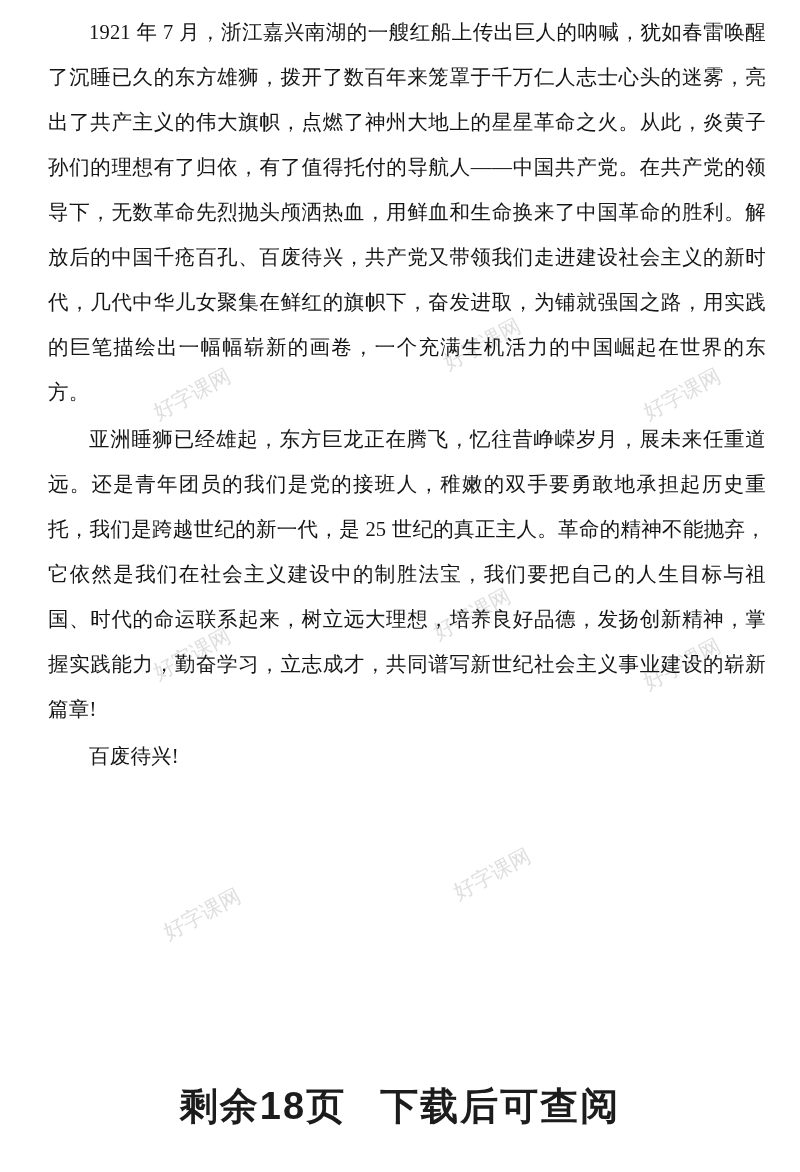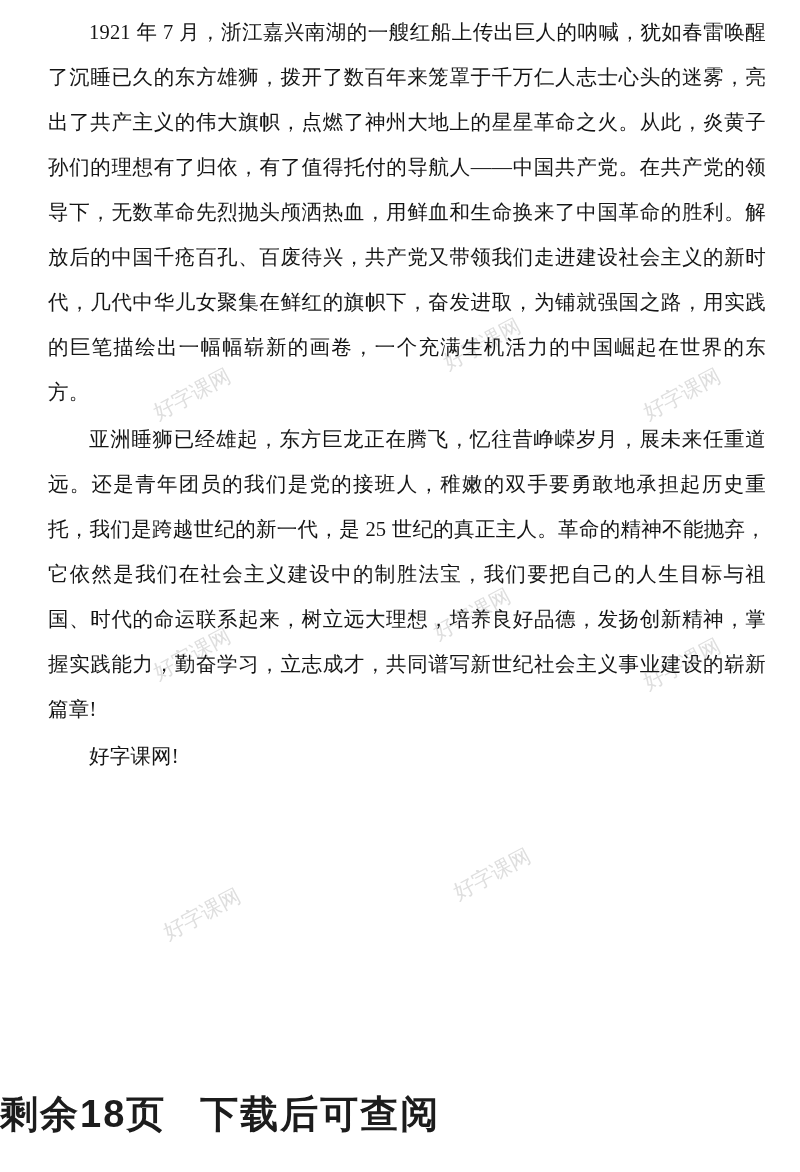--- a/index.html
+++ b/index.html
@@ -51,22 +51,22 @@
     font-size: 21px;
     font-family: "Liberation Sans", sans-serif;
     white-space: nowrap;
     transform: rotate(-28deg);
     opacity: 0.85;
   }
   .footer-banner {
     position: absolute;
     left: 0;
     right: 0;
-    bottom: 32px;
-    text-align: left;
+    bottom: 40px;
+    text-align: center;
     z-index: 3;
   }
   .footer-banner .banner-text {
     display: inline-block;
     font-family: "Liberation Sans", sans-serif;
     font-weight: bold;
     font-size: 38px;
     letter-spacing: 2px;
     color: #1c1c1c;
   }
@@ -87,21 +87,21 @@
     <span class="wm" style="left:150px; top:640px;">好字课网</span>
     <span class="wm" style="left:430px; top:600px;">好字课网</span>
     <span class="wm" style="left:640px; top:650px;">好字课网</span>
     <span class="wm" style="left:160px; top:900px;">好字课网</span>
     <span class="wm" style="left:450px; top:860px;">好字课网</span>
   </div>
 
   <div class="doc-body">
     <p class="para">1921 年 7 月，浙江嘉兴南湖的一艘红船上传出巨人的呐喊，犹如春雷唤醒了沉睡已久的东方雄狮，拨开了数百年来笼罩于千万仁人志士心头的迷雾，亮出了共产主义的伟大旗帜，点燃了神州大地上的星星革命之火。从此，炎黄子孙们的理想有了归依，有了值得托付的导航人——中国共产党。在共产党的领导下，无数革命先烈抛头颅洒热血，用鲜血和生命换来了中国革命的胜利。解放后的中国千疮百孔、百废待兴，共产党又带领我们走进建设社会主义的新时代，几代中华儿女聚集在鲜红的旗帜下，奋发进取，为铺就强国之路，用实践的巨笔描绘出一幅幅崭新的画卷，一个充满生机活力的中国崛起在世界的东方。</p>
     <p class="para">亚洲睡狮已经雄起，东方巨龙正在腾飞，忆往昔峥嵘岁月，展未来任重道远。还是青年团员的我们是党的接班人，稚嫩的双手要勇敢地承担起历史重托，我们是跨越世纪的新一代，是 25 世纪的真正主人。革命的精神不能抛弃，它依然是我们在社会主义建设中的制胜法宝，我们要把自己的人生目标与祖国、时代的命运联系起来，树立远大理想，培养良好品德，发扬创新精神，掌握实践能力，勤奋学习，立志成才，共同谱写新世纪社会主义事业建设的崭新篇章!</p>
-    <p class="para last">好字课网!</p>
+    <p class="para last">百废待兴!</p>
   </div>
 
   <div class="footer-banner">
     <span class="banner-text">剩余18页</span>
     <span class="banner-gap"></span>
     <span class="banner-text">下载后可查阅</span>
   </div>
 
 </div>
 

